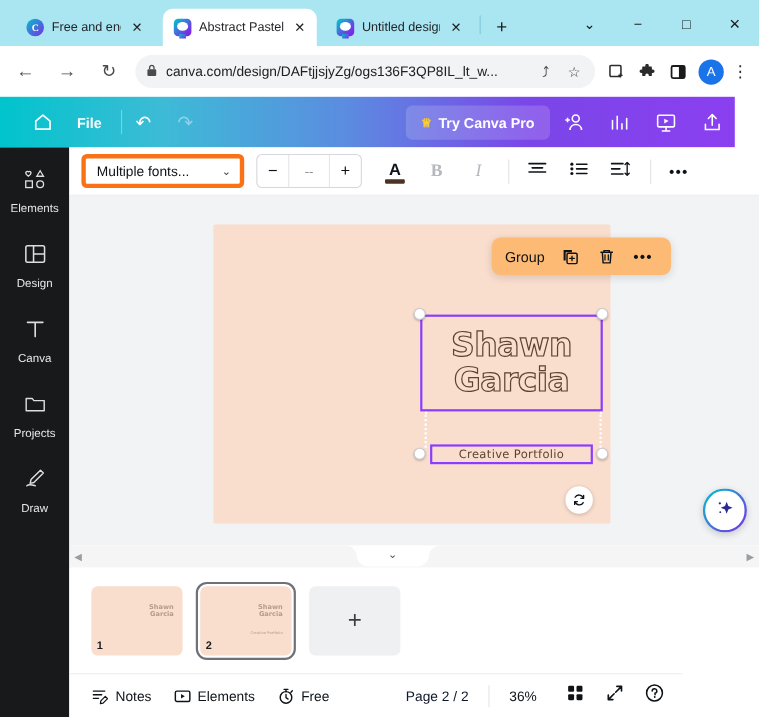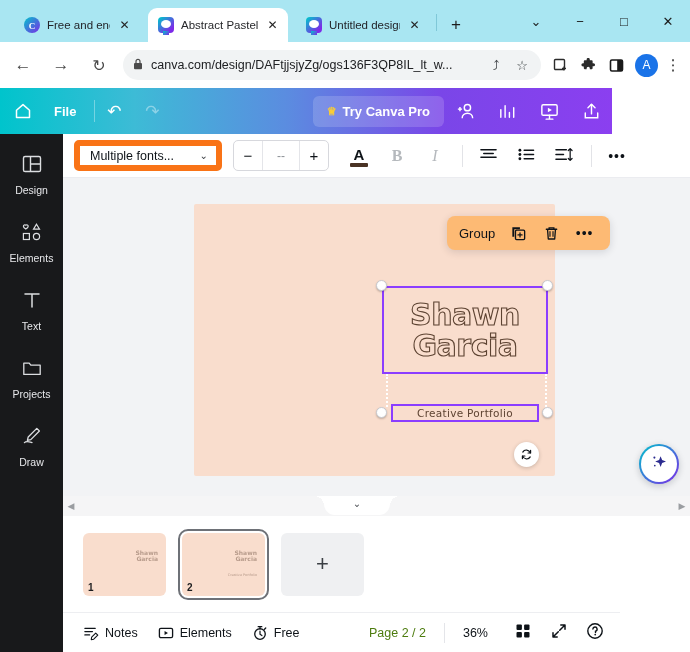--- a/index.html
+++ b/index.html
@@ -97,23 +97,23 @@
     width: 23px; height: 23px; border-radius: 50%;
     background: #1a73e8; color: #fff; font-size: 12px;
     display: flex; align-items: center; justify-content: center;
     margin: 0 4px;
   }
   .kebab { width: 22px; margin-right:6px; display:flex; align-items:center;
            justify-content:center; font-size:15px; color:#2b2b2b; letter-spacing:0;}
 
   
   .canva-topbar {
-    position: absolute; top: 88px; left: 0; width: 612px; height: 46px;
+    position: absolute; top: 88px; left: 0; width: 668px; height: 46px;
     background: linear-gradient(90deg,#00c4cc 0%, #3dbbd6 22%, #5b8ce0 47%, #7a46e8 72%, #8b3ff0 100%);
-    display: flex; align-items: center;
+    display: flex; align-items: center; padding-left: 16px;
   }
   .ct-home { width: 46px; display:flex; align-items:center; justify-content:center;
              color:#fff; font-size:17px; }
   .ct-file { color:#fff; font-size:13px; font-weight:bold; margin-left:8px; }
   .ct-div { width:1px; height:22px; background:rgba(255,255,255,.35); margin-left:18px; }
   .ct-undo, .ct-redo {
     width: 38px; display:flex; align-items:center; justify-content:center;
     color:#fff; font-size:17px;
   }
   .ct-redo { color: rgba(255,255,255,.4); }
@@ -140,21 +140,21 @@
   }
   .rail-label { font-size: 10.5px; color:#e6e7ea; }
 
   
   .editor-toolbar {
     position: absolute; top: 134px; left: 63px; width: 627px; height: 44px;
     background:#fff; display:flex; align-items:center; padding-left: 11px;
     border-bottom: 1px solid #ebecf0;
   }
   .font-select {
-    width: 148px; height: 31px; border:6px solid #f97316; border-radius:5px;
+    width: 148px; height: 31px; border:4px solid #f97316; border-radius:5px;
     display:flex; align-items:center; justify-content:space-between;
     padding: 0 8px 0 10px; font-size: 12.5px; color:#0e1318;
   }
   .chev { font-size: 10px; color:#3b3f44; }
   .size-group {
     display:flex; align-items:center; margin-left: 11px;
     border:1px solid #d7d8dd; border-radius:5px; height:31px; overflow:hidden;
   }
   .size-btn {
     width: 28px; height: 31px; display:flex; align-items:center;
@@ -296,21 +296,21 @@
   .bottom-bar {
     position:absolute; top:612px; left:63px; width:557px; height:40px;
     background:#fff; display:flex; align-items:center; border-top:1px solid #edeef1;
   }
   .bb-item {
     display:flex; align-items:center; gap:6px; margin-left:20px;
     font-size:12.5px; color:#0e1318;
   }
   .bb-icon { display:flex; align-items:center; justify-content:center; color:#0e1318; }
   .bb-spacer { flex:1; }
-  .bb-page { font-size:12.5px; color:#4d7c0f; }
+  .bb-page { font-size:12.5px; color:#0f172a; }
   .bb-sep { width:1px; height:20px; background:#e4e5e9; margin:0 18px; }
   .bb-zoom { font-size:12.5px; color:#0e1318; }
   .bb-btn {
     width:30px; height:30px; display:flex; align-items:center;
     justify-content:center; color:#0e1318; margin-left:6px;
   }
   .bb-btn:last-child { margin-right: 10px; }
 </style>
 </head>
 <body>
@@ -434,46 +434,46 @@
           <path d="M4.5 12.5v5h13v-5" stroke="#fff" stroke-width="1.5" fill="none" stroke-linecap="round"></path>
         </svg>
     </div>
   </div>
 
   <div class="rail">
 
     <div class="rail-item">
       <span>
         <svg width="22" height="22" viewBox="0 0 22 22">
-            <rect x="2.5" y="3.5" width="17" height="15" rx="1.6" stroke="#dcdee1" stroke-width="1.4" fill="none"></rect>
-            <path d="M9.5 3.5v15M9.5 11h10" stroke="#dcdee1" stroke-width="1.4"></path>
-          </svg>
-      </span>
-      <span class="rail-label">Design</span>
-    </div>
-
-    <div class="rail-item">
-      <span>
-        <svg width="22" height="22" viewBox="0 0 22 22">
             <path d="M4.8 4.2c1-1 2.4 0 2.4 1.1 0 1.3-2.4 2.8-2.4 2.8S2.4 6.6 2.4 5.3c0-1.1 1.4-2.1 2.4-1.1z" stroke="#dcdee1" stroke-width="1.2" fill="none"></path>
             <path d="M15.5 3.2l3 5h-6z" stroke="#dcdee1" stroke-width="1.2" fill="none"></path>
             <rect x="2.4" y="12.5" width="6" height="6" stroke="#dcdee1" stroke-width="1.2" fill="none"></rect>
             <circle cx="15.5" cy="15.5" r="3.1" stroke="#dcdee1" stroke-width="1.2" fill="none"></circle>
           </svg>
       </span>
       <span class="rail-label">Elements</span>
     </div>
 
     <div class="rail-item">
       <span>
         <svg width="22" height="22" viewBox="0 0 22 22">
+            <rect x="2.5" y="3.5" width="17" height="15" rx="1.6" stroke="#dcdee1" stroke-width="1.4" fill="none"></rect>
+            <path d="M9.5 3.5v15M9.5 11h10" stroke="#dcdee1" stroke-width="1.4"></path>
+          </svg>
+      </span>
+      <span class="rail-label">Design</span>
+    </div>
+
+    <div class="rail-item">
+      <span>
+        <svg width="22" height="22" viewBox="0 0 22 22">
             <path d="M4 5h14M11 5v13" stroke="#dcdee1" stroke-width="1.5" stroke-linecap="round"></path>
           </svg>
       </span>
-      <span class="rail-label">Text</span>
+      <span class="rail-label">Canva</span>
     </div>
 
 
 
     <div class="rail-item">
       <span>
         <svg width="22" height="22" viewBox="0 0 22 22">
             <path d="M2.8 6.2h5.4l1.6 2h9.4v9.2H2.8z" stroke="#dcdee1" stroke-width="1.3" fill="none" stroke-linejoin="round"></path>
           </svg>
       </span>

